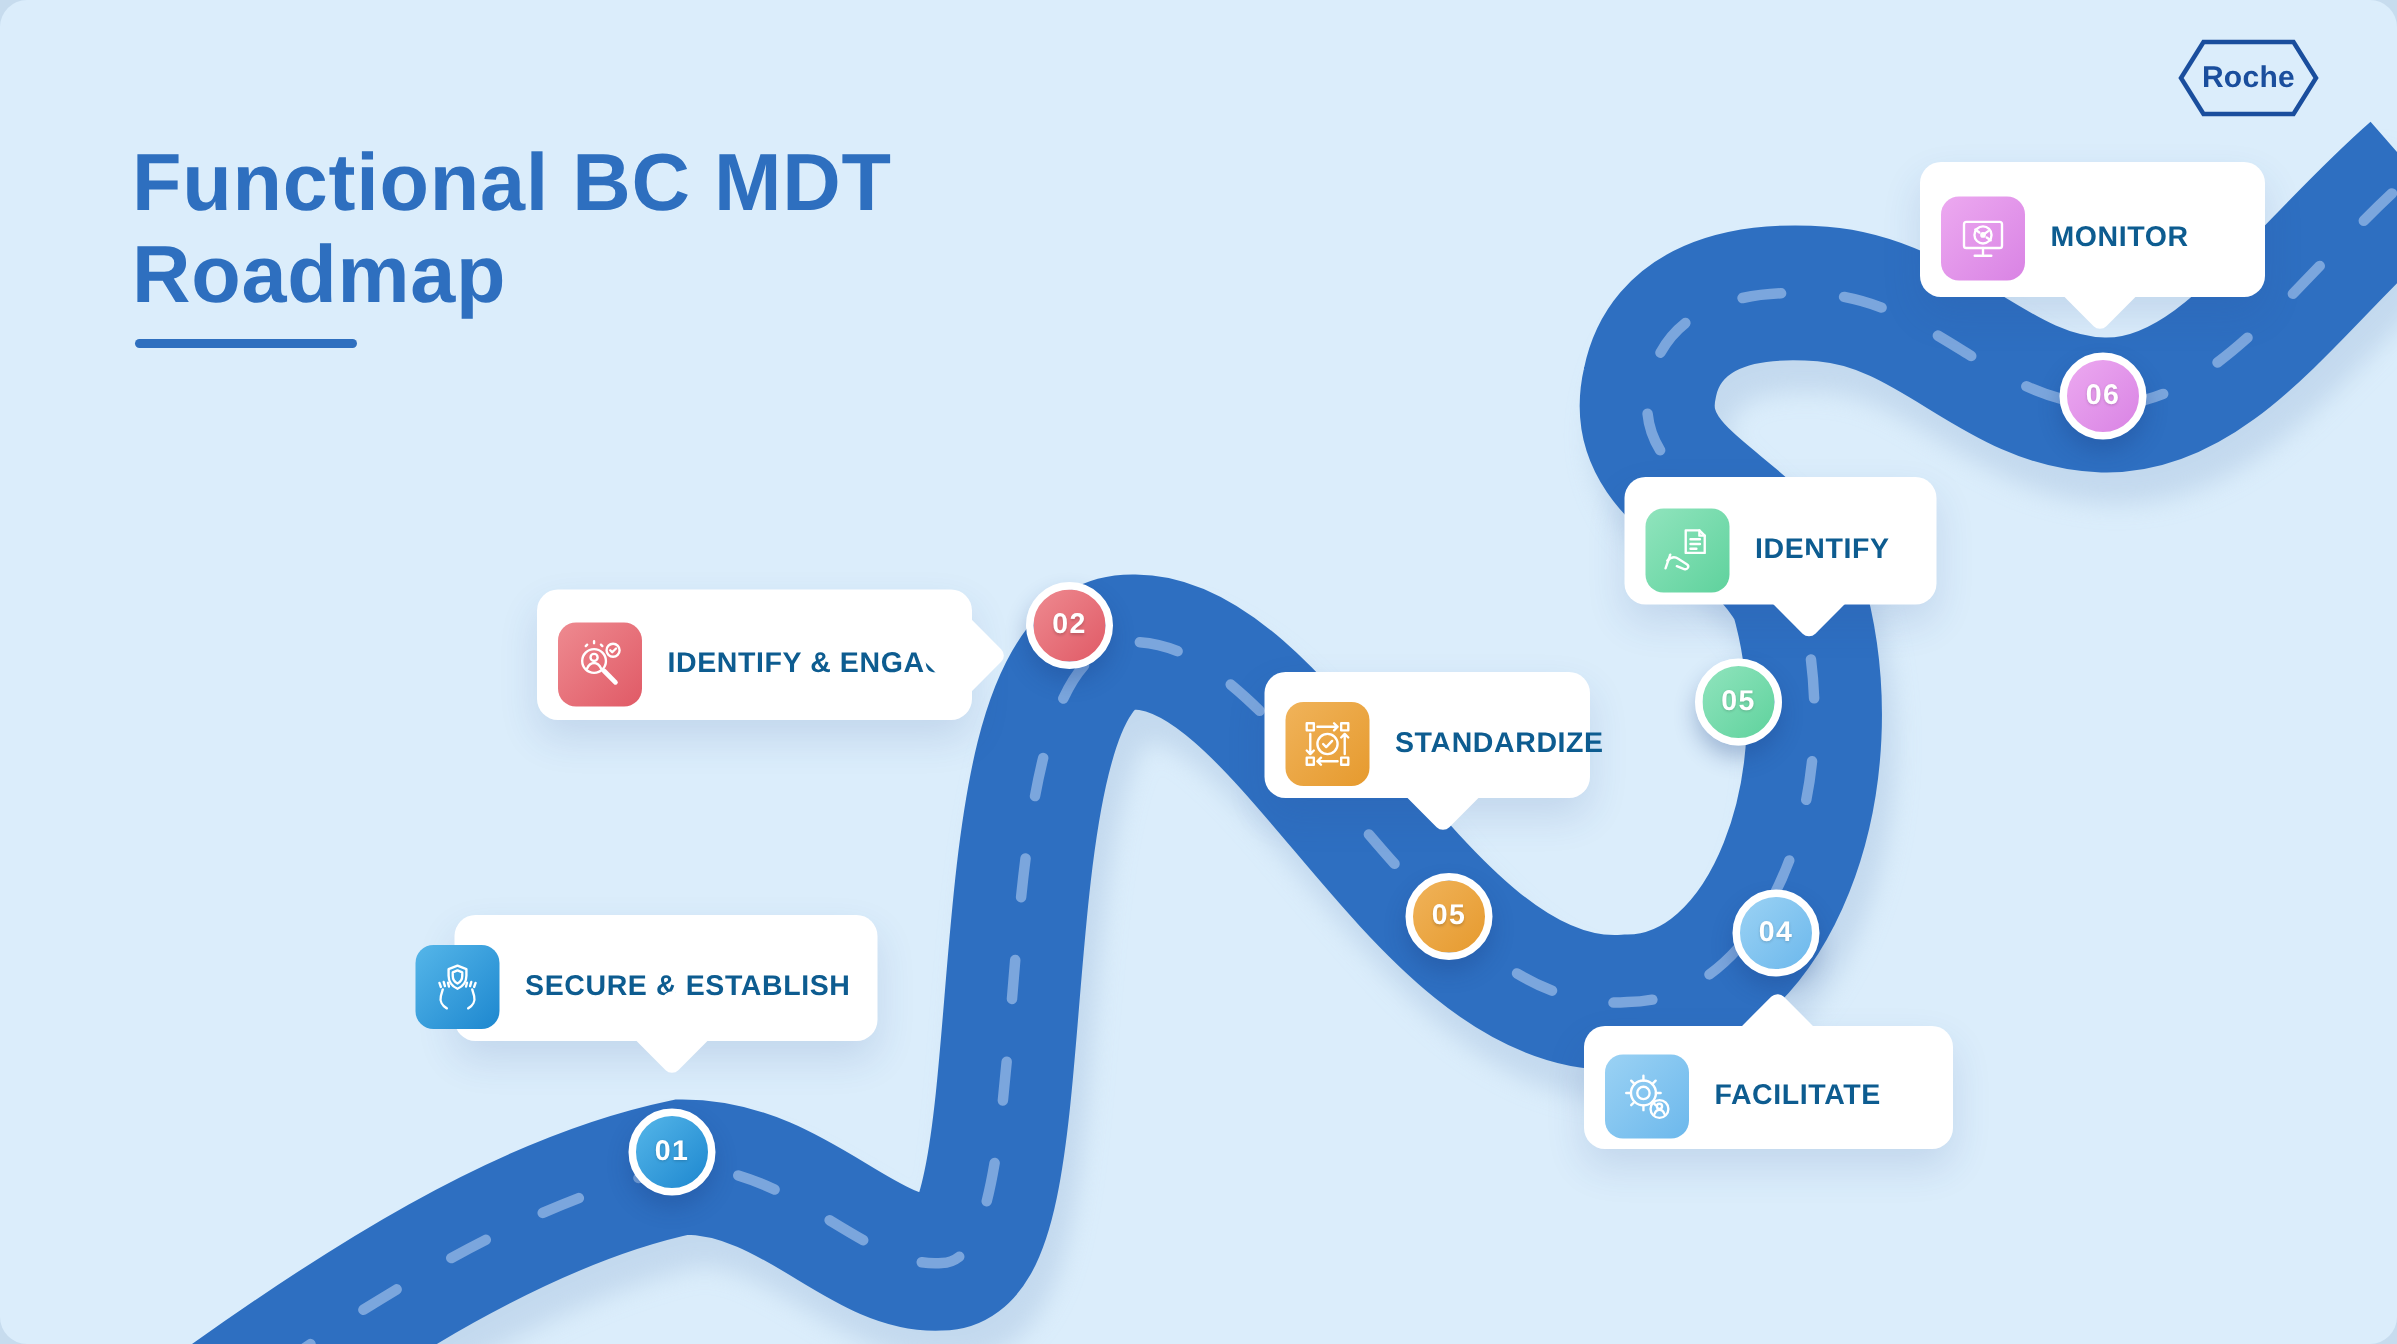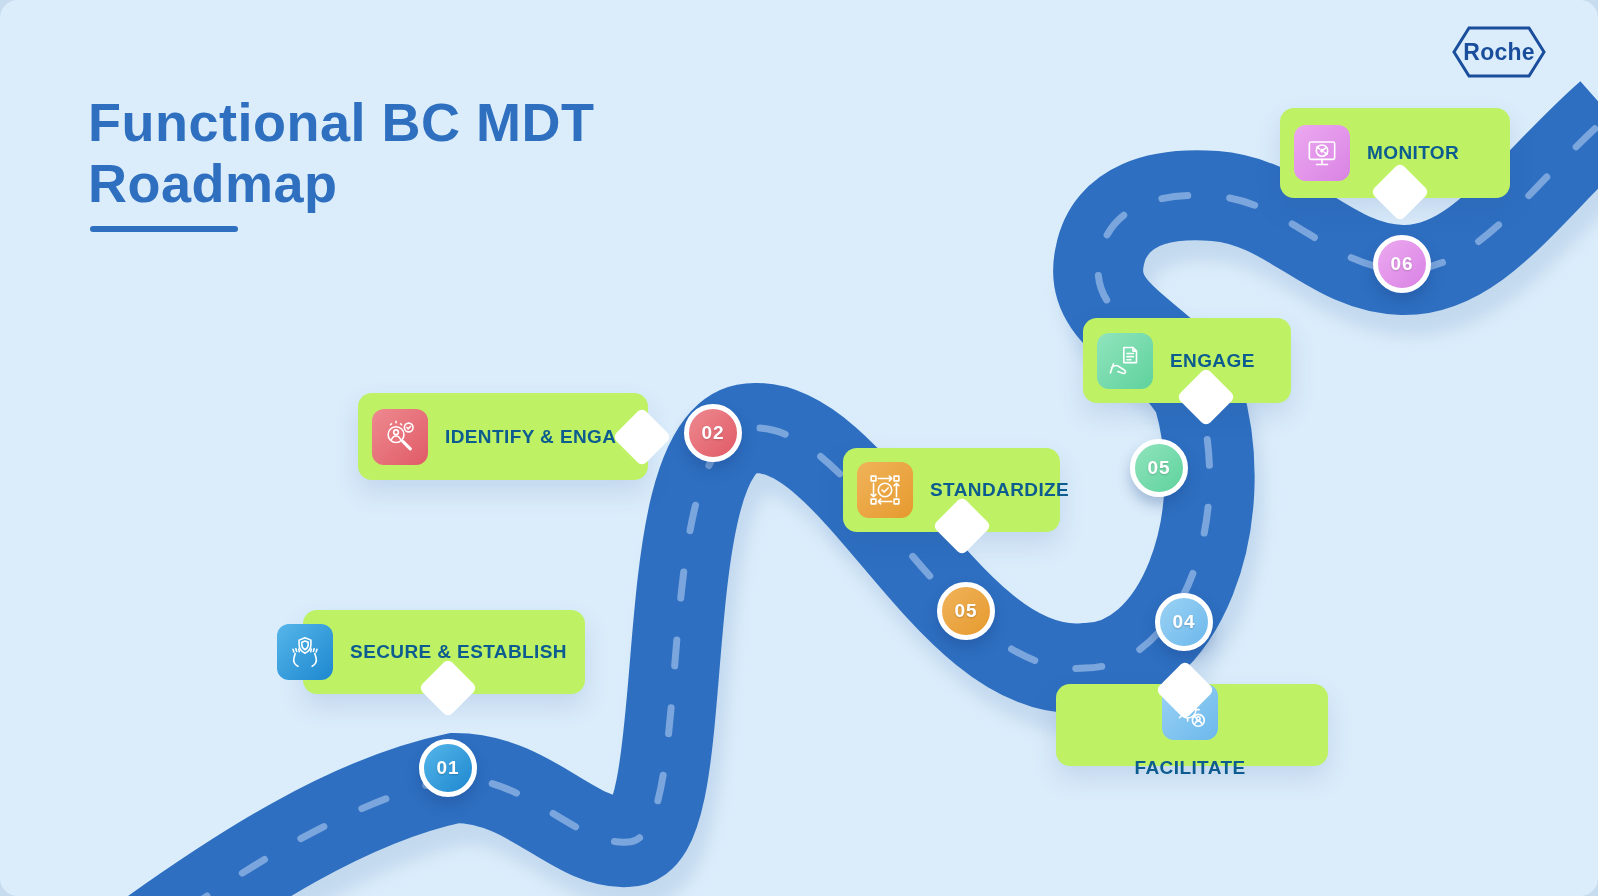--- a/index.html
+++ b/index.html
@@ -10,58 +10,58 @@
   }
   
   .title{position:absolute;left:88px;top:92px;color:#2E6FBF;font-weight:700;
          font-size:54px;line-height:61px;letter-spacing:.5px;}
   .title-underline{position:absolute;left:90px;top:226px;width:148px;height:6px;
          border-radius:3px;background:#2E6FBF;}
   
   .logo{position:absolute;left:1452px;top:26px;width:94px;height:52px;}
   .logo svg{position:absolute;inset:0;}
   .logo span{position:absolute;inset:0;display:flex;align-items:center;justify-content:center;
-         color:#1A4E9D;font-weight:700;font-size:23px;letter-spacing:.2px;}
+         color:#1A4E9D;font-weight:700;font-size:20px;letter-spacing:.2px;}
   
   .road-svg{position:absolute;inset:0;z-index:1;}
   
   .badge{position:absolute;width:58px;height:58px;border-radius:50%;
          border:5px solid #ffffff;box-sizing:border-box;z-index:4;
          display:flex;align-items:center;justify-content:center;
          box-shadow:0 8px 14px rgba(25,62,130,.30);}
   .badge span{color:#fff;font-weight:700;font-size:19px;letter-spacing:1px;
          text-shadow:0 1px 2px rgba(0,0,0,.18);}
   #badge1{left:419px;top:739px;background:linear-gradient(135deg,#55B6E9,#1D87CF);}
-  #badge2{left:684px;top:404px;background:linear-gradient(135deg,#EE8A90,#E05A66);text-align:center;}
+  #badge2{left:684px;top:388px;background:linear-gradient(135deg,#EE8A90,#E05A66);text-align:center;}
   #badge3{left:937px;top:582px;background:linear-gradient(135deg,#F0B35A,#E69A2E);}
   #badge4{left:1155px;top:593px;background:linear-gradient(135deg,#9BD2F4,#6CB8EC);text-align:right;}
   #badge5{left:1130px;top:439px;background:linear-gradient(135deg,#90E4BD,#5FD29D);}
   #badge6{left:1373px;top:235px;background:linear-gradient(135deg,#ECA9F0,#D983E4);}
   
-  .card{position:absolute;background:#bef264;border-radius:14px;z-index:5;
-        display:flex;align-items:center;gap:17px;padding:0 18px 0 14px;box-sizing:border-box;
+  .card{position:absolute;background:#ffffff;border-radius:14px;z-index:5;
+        display:flex;align-items:center;gap:17px;padding:12px 18px 0 14px;box-sizing:border-box;
         box-shadow:0 12px 26px rgba(40,80,150,.14);}
   .card .label{color:#0D5C90;font-weight:700;font-size:19px;letter-spacing:.4px;white-space:nowrap;}
   .tile{width:56px;height:56px;border-radius:12px;flex:0 0 auto;
         display:flex;align-items:center;justify-content:center;}
   .t1{background:linear-gradient(135deg,#55B6E9,#1D87CF);}
   .t2{background:linear-gradient(135deg,#EE8A90,#E05A66);}
   .t3{background:linear-gradient(135deg,#F0B35A,#E69A2E);}
   .t4{background:linear-gradient(135deg,#9BD2F4,#6CB8EC);}
   .t5{background:linear-gradient(135deg,#90E4BD,#5FD29D);}
   .t6{background:linear-gradient(135deg,#ECA9F0,#D983E4);}
   .tail{position:absolute;width:42px;height:42px;background:#fff;transform:rotate(45deg);
         border-radius:6px;z-index:-0;}
   #card1{left:303px;top:610px;width:282px;height:84px;justify-content:flex-end;}
   #card1 .tail{left:124px;bottom:-15px;}
   #card2{left:358px;top:393px;width:290px;height:87px;}
   #card2 .tail{top:23px;right:-15px;}
   #card3{left:843px;top:448px;width:217px;height:84px;}
   #card3 .tail{left:98px;bottom:-15px;}
-  #card4{left:1056px;top:684px;width:272px;height:82px;flex-direction:column;}
+  #card4{left:1056px;top:684px;width:246px;height:82px;}
   #card4 .tail{left:108px;top:-15px;}
   #card5{left:1083px;top:318px;width:208px;height:85px;}
   #card5 .tail{left:102px;bottom:-15px;}
   #card6{left:1280px;top:108px;width:230px;height:90px;}
   #card6 .tail{left:99px;bottom:-15px;}
   .icon-svg{stroke:#fff;fill:none;stroke-width:2;stroke-linecap:round;stroke-linejoin:round;}
 </style>
 </head>
 <body>
 
@@ -179,21 +179,21 @@
     <div class="tail"></div>
     <div class="tile t5">
       <svg class="icon-svg" width="38" height="38" viewBox="0 0 48 48">
         <path d="M22.5 7H34l4.5 4.5V26h-16z"></path>
         <path d="M34 7v4.5h4.5"></path>
         <path d="M26.5 14.5h8M26.5 18.5h8M26.5 22.5h5"></path>
         <path d="M7 32.5c3-3 6.3-3.6 9.2-1.6l7.2 4.6c2.6 1.7.6 5.1-2.2 4.1l-6.2-2.4"></path>
         <path d="M9.5 27.5L5.5 39"></path>
       </svg>
     </div>
-    <div class="label">ENGAGE</div>
+    <div class="label">IDENTIFY</div>
   </div>
 
   <div class="card" id="card6">
     <div class="tail"></div>
     <div class="tile t6">
       <svg class="icon-svg" width="38" height="38" viewBox="0 0 48 48">
         <rect x="8" y="10" width="32" height="22" rx="2"></rect>
         <path d="M24 32v5M17 38.5h14"></path>
         <circle cx="24" cy="21" r="7.2"></circle>
         <circle cx="24" cy="21" r="1.4"></circle>

